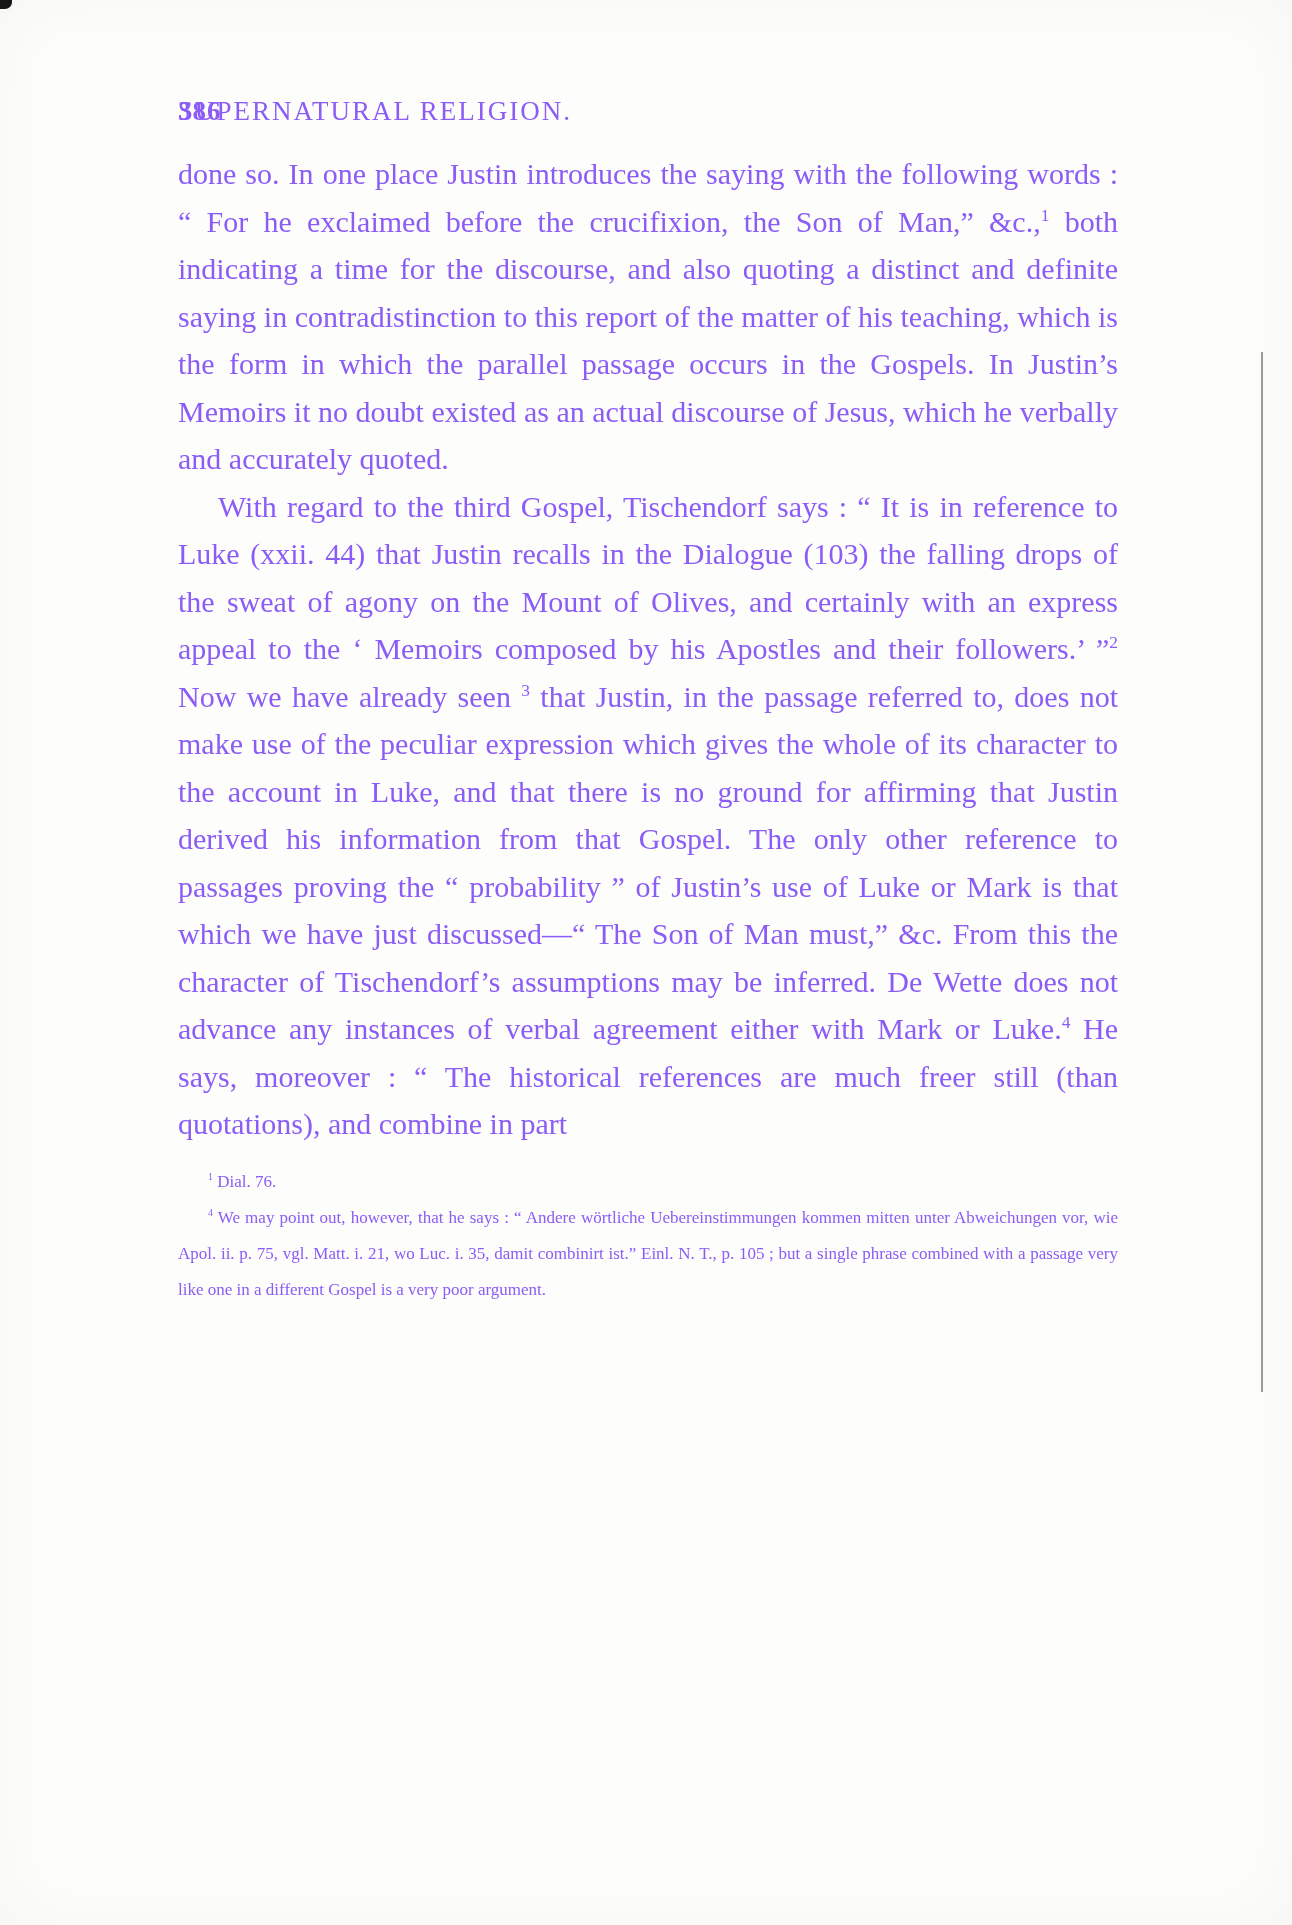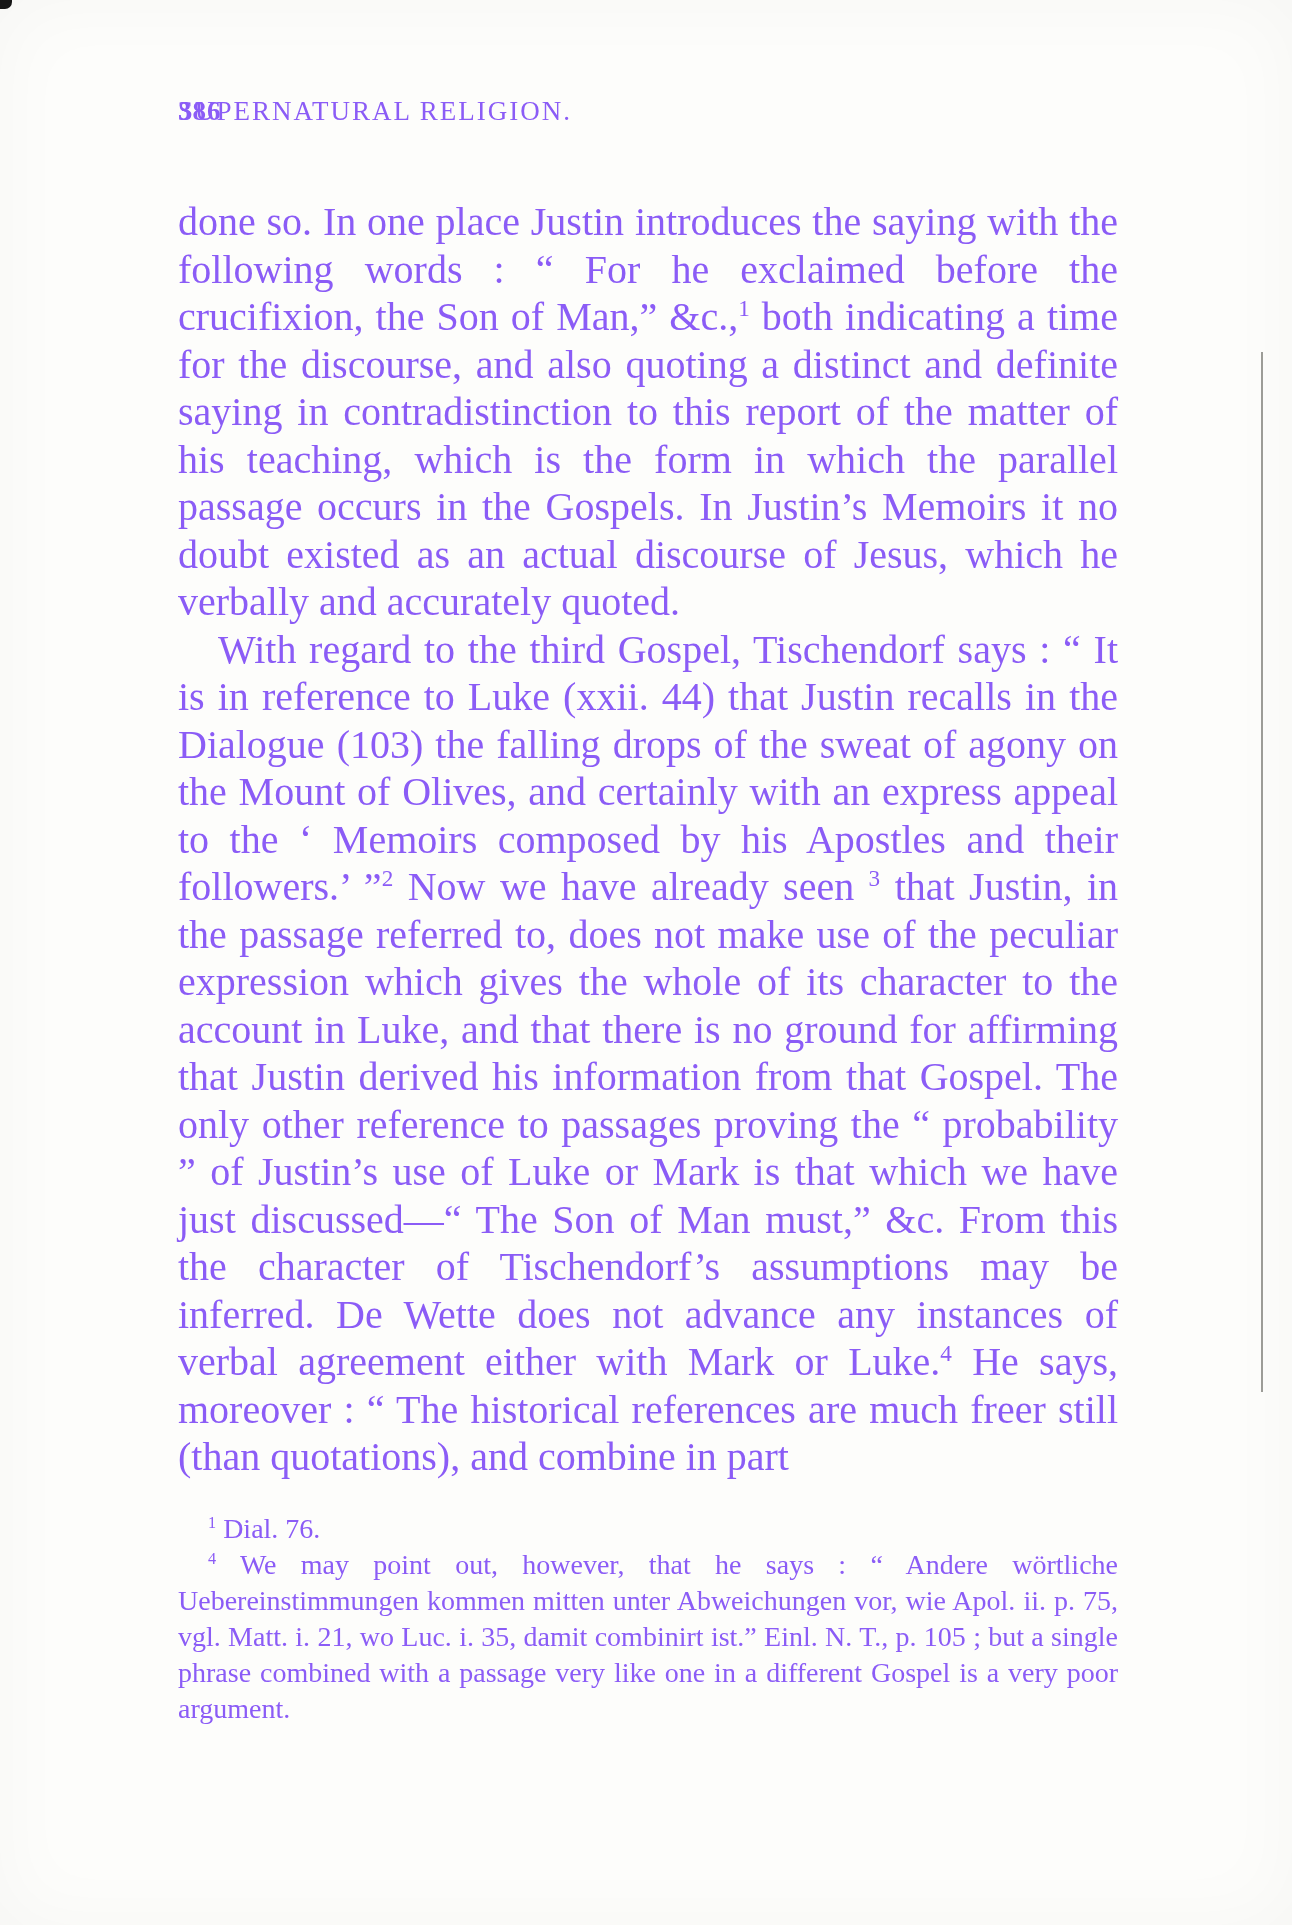--- a/index.html
+++ b/index.html
@@ -53,37 +53,36 @@
   }
 
   .content {
     position: absolute;
     top: 150px;
     left: 178px;
     width: 940px;
   }
 
   .body-text {
-    font-size: 40px;
+    font-size: 30px;
     line-height: 47.5px;
     text-align: justify;
-    margin-top: 48px;
   }
   .body-text p { text-indent: 40px; }
   .body-text p.no-indent { text-indent: 0; }
 
   sup {
     font-size: 0.58em;
     line-height: 0;
     vertical-align: super;
   }
 
   .footnotes {
-    margin-top: 30px;
-    font-size: 28px;
+    margin-top: 16px;
+    font-size: 17px;
     line-height: 36px;
     text-align: justify;
   }
   .footnotes p { text-indent: 30px; }
 </style>
 </head>
 <body>
 
 <div class="page">
 

